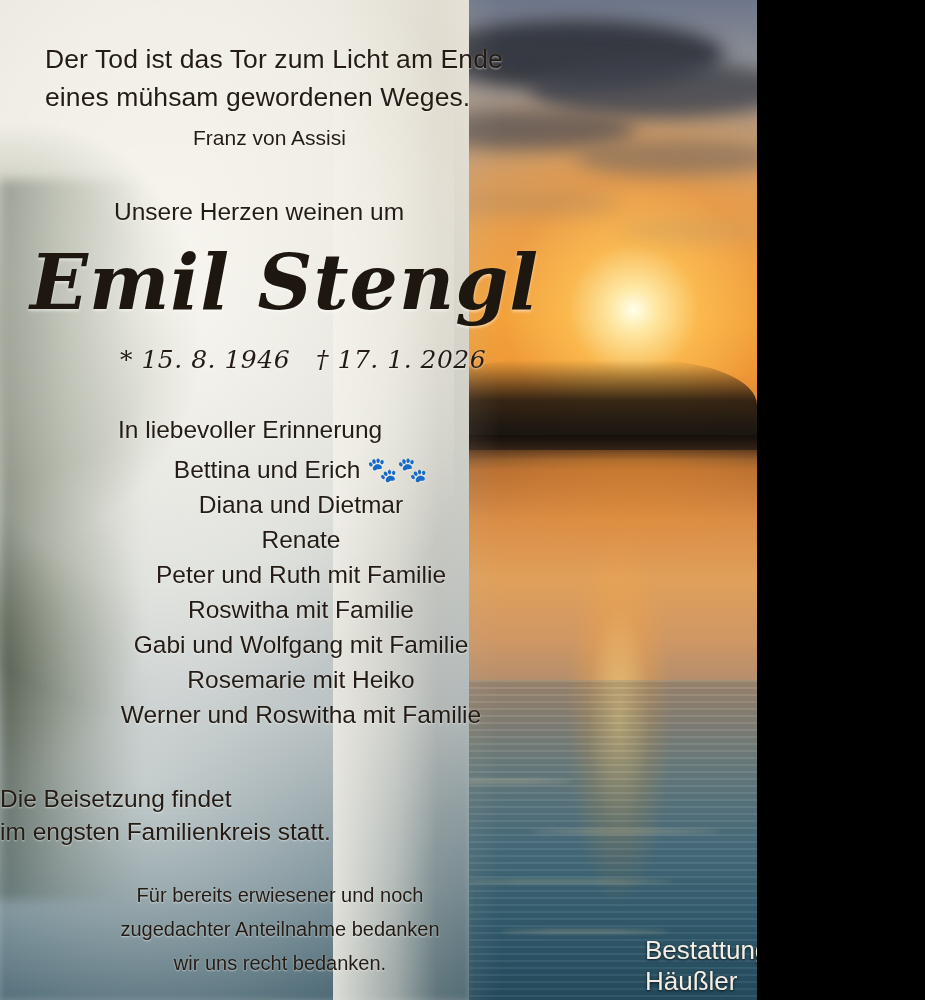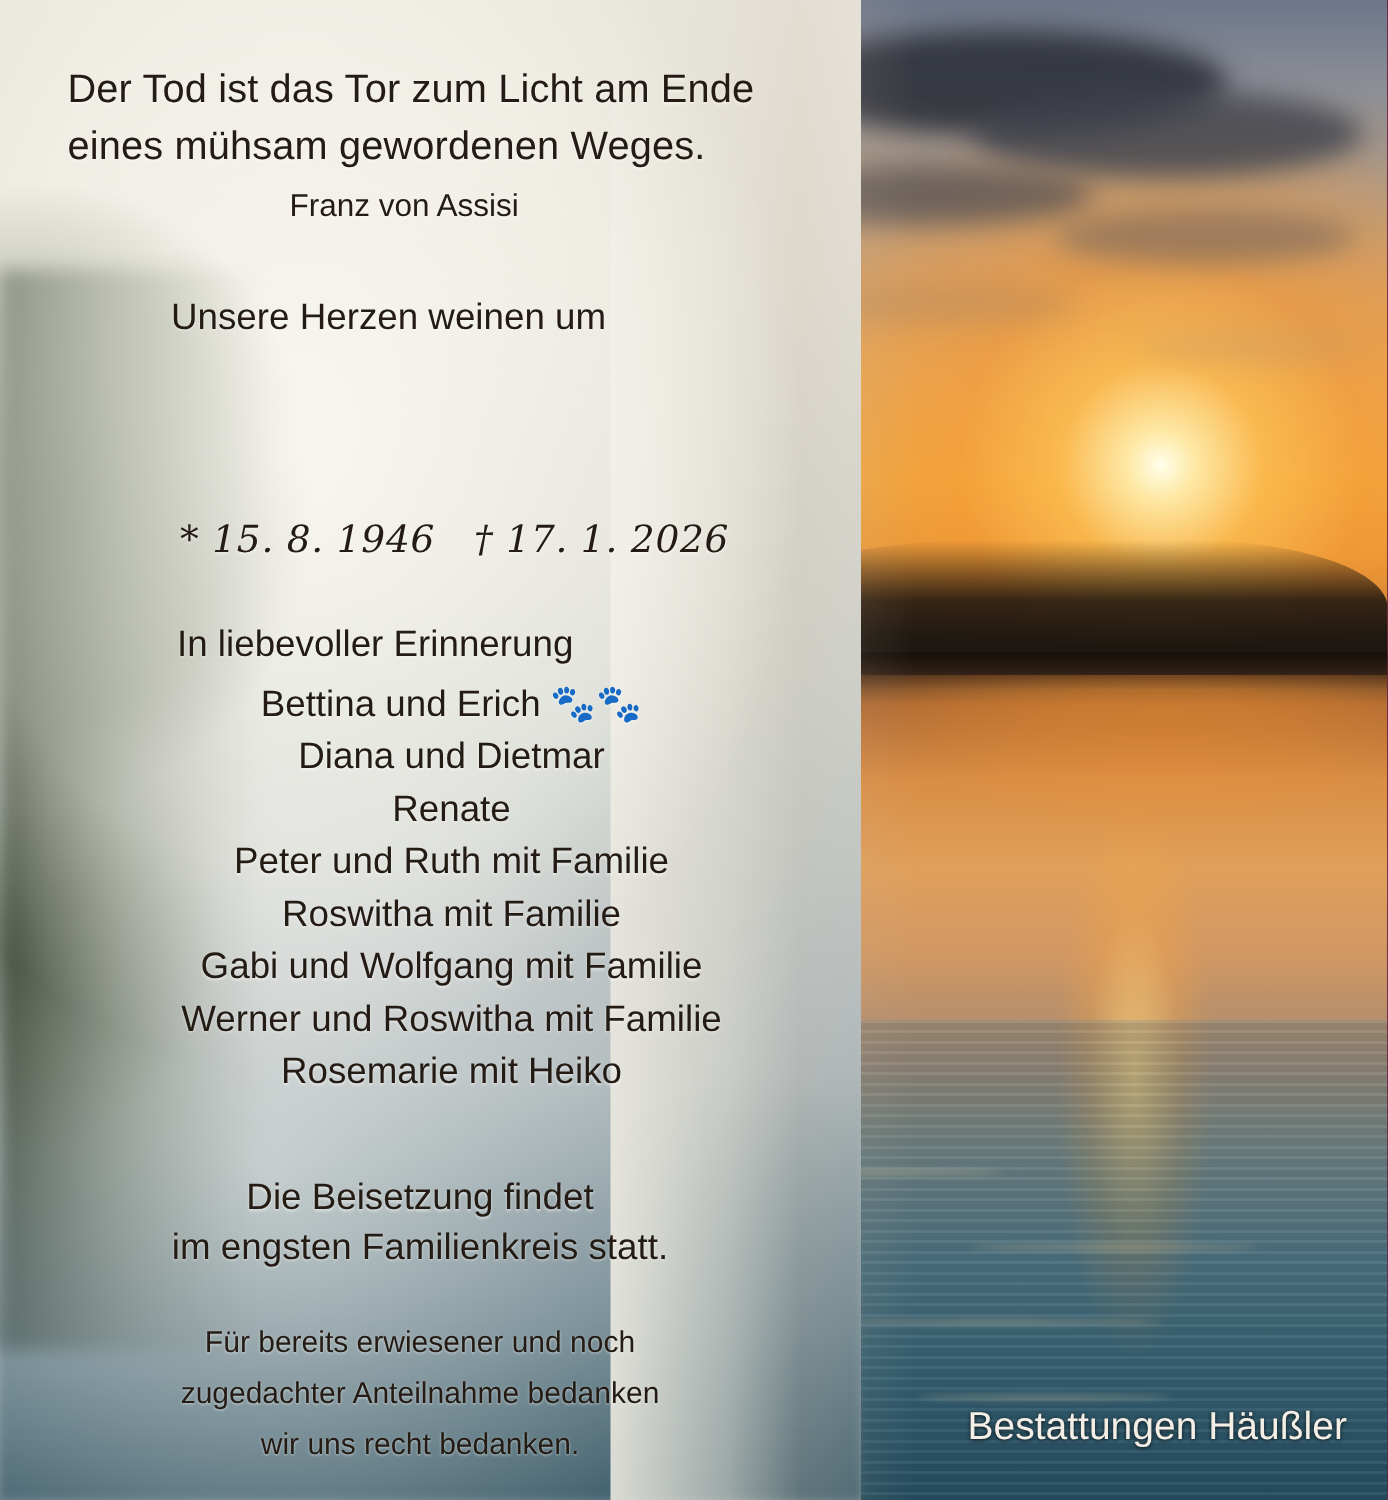--- a/index.html
+++ b/index.html
@@ -9,23 +9,23 @@
   }
   body {
     width: 925px;
     height: 1000px;
     overflow: hidden;
     font-family: "Liberation Sans", sans-serif;
   }
 
   #obituary {
     position: relative;
-    width: 925px;
+    width: 757px;
     height: 1000px;
-    background: #ec4899;
+    background: #15803d;
     overflow: hidden;
   }
 
   
   .bg {
     position: absolute;
     inset: 0;
   }
 
   
@@ -232,21 +232,20 @@
     line-height: 35px;
     text-shadow: 0 1px 2px rgba(255,255,255,.55);
   }
   .family div { white-space: pre; padding-left: 42px; }
 
   .burial {
     position: absolute;
     left: 0;
     top: 782px;
     width: 560px;
-    text-align: center;
     font-size: 24.5px;
     line-height: 33px;
     text-shadow: 0 1px 2px rgba(255,255,255,.55);
   }
 
   .thanks {
     position: absolute;
     left: 0;
     top: 878px;
     width: 560px;
@@ -292,34 +291,35 @@
   </div>
 
   <div class="content">
 
     <div class="txt quote-line q1">Der Tod ist das Tor zum Licht am Ende</div>
     <div class="txt quote-line q2">eines mühsam gewordenen Weges.</div>
     <div class="txt q-author">Franz von Assisi</div>
 
     <div class="txt lead">Unsere Herzen weinen um</div>
 
+    <div class="txt name">Emil Stengl</div>
 
     <div class="txt dates"><span>* 15. 8. 1946</span><span class="sep"></span><span>† 17. 1. 2026</span></div>
 
     <div class="txt memorial">In liebevoller Erinnerung</div>
 
     <div class="family">
       <div>Bettina und Erich 🐾🐾</div>
       <div>Diana und Dietmar</div>
       <div>Renate</div>
       <div>Peter und Ruth mit Familie</div>
       <div>Roswitha mit Familie</div>
       <div>Gabi und Wolfgang mit Familie</div>
+      <div>Rosemarie mit Heiko</div>
       <div>Werner und Roswitha mit Familie</div>
-      <div>Rosemarie mit Heiko</div>
     </div>
 
     <div class="burial">
       <div>Die Beisetzung findet</div>
       <div>im engsten Familienkreis statt.</div>
     </div>
 
     <div class="thanks">
       <div>Für bereits erwiesener und noch</div>
       <div>zugedachter Anteilnahme bedanken</div>

